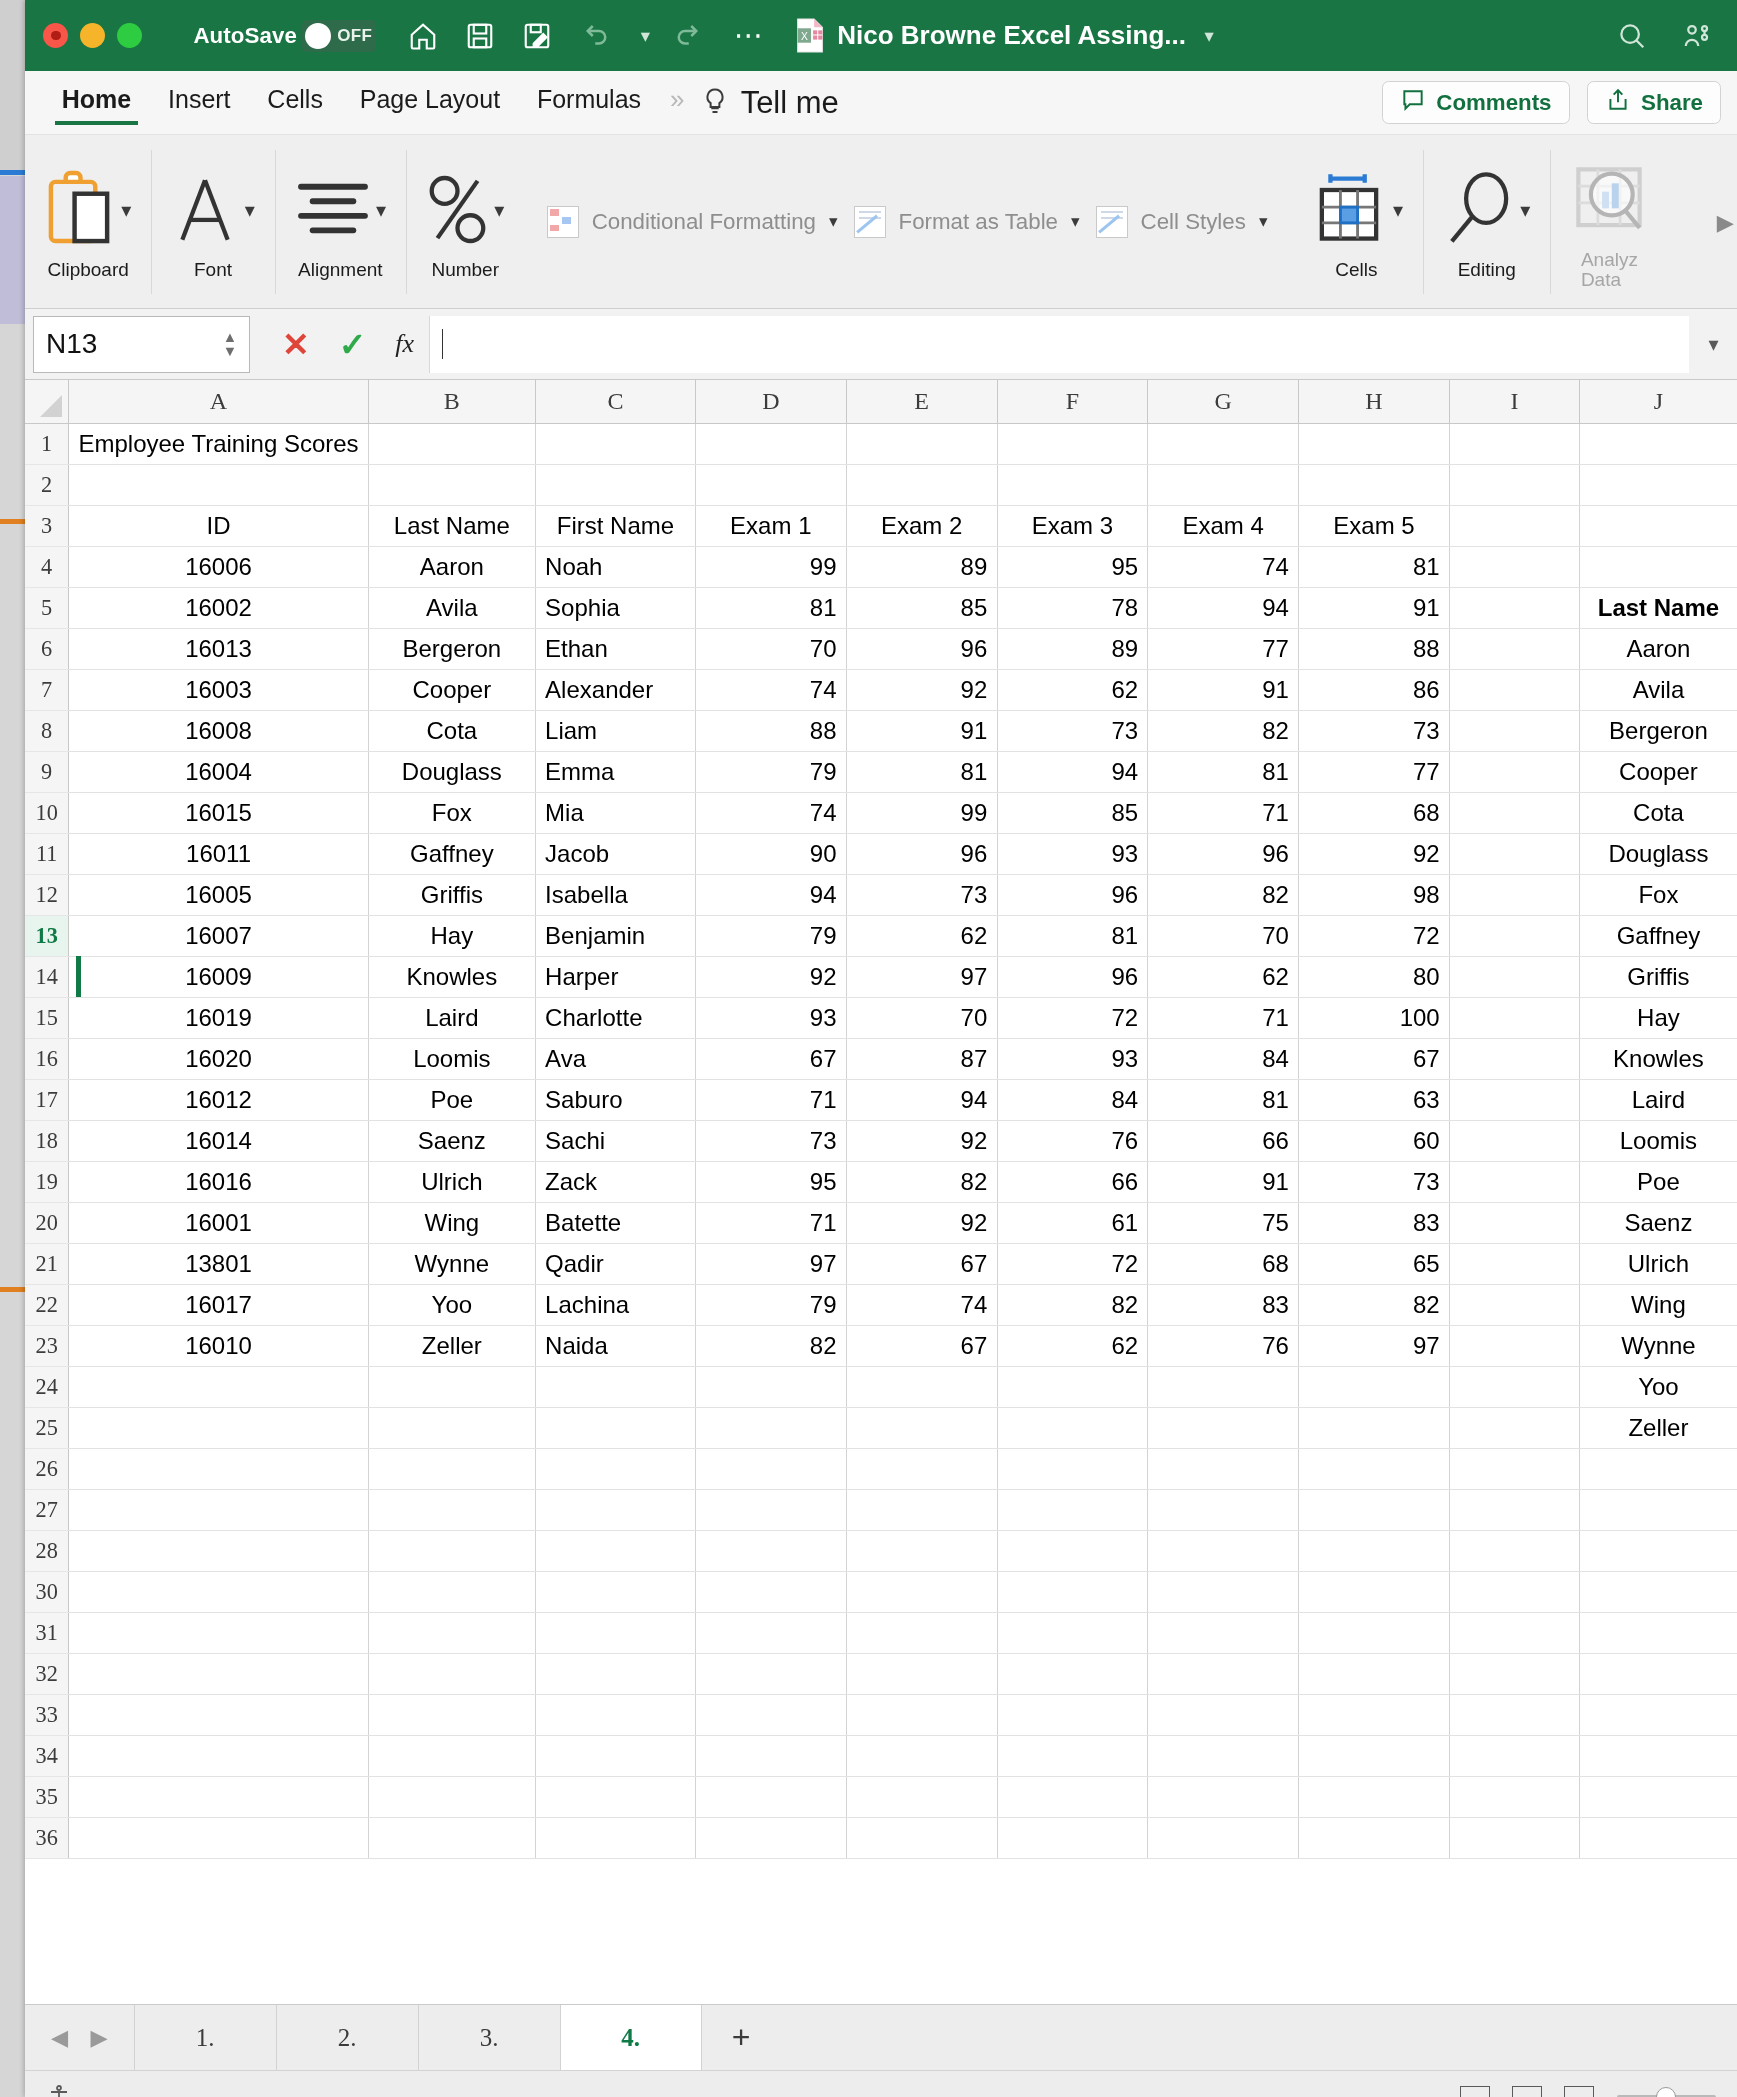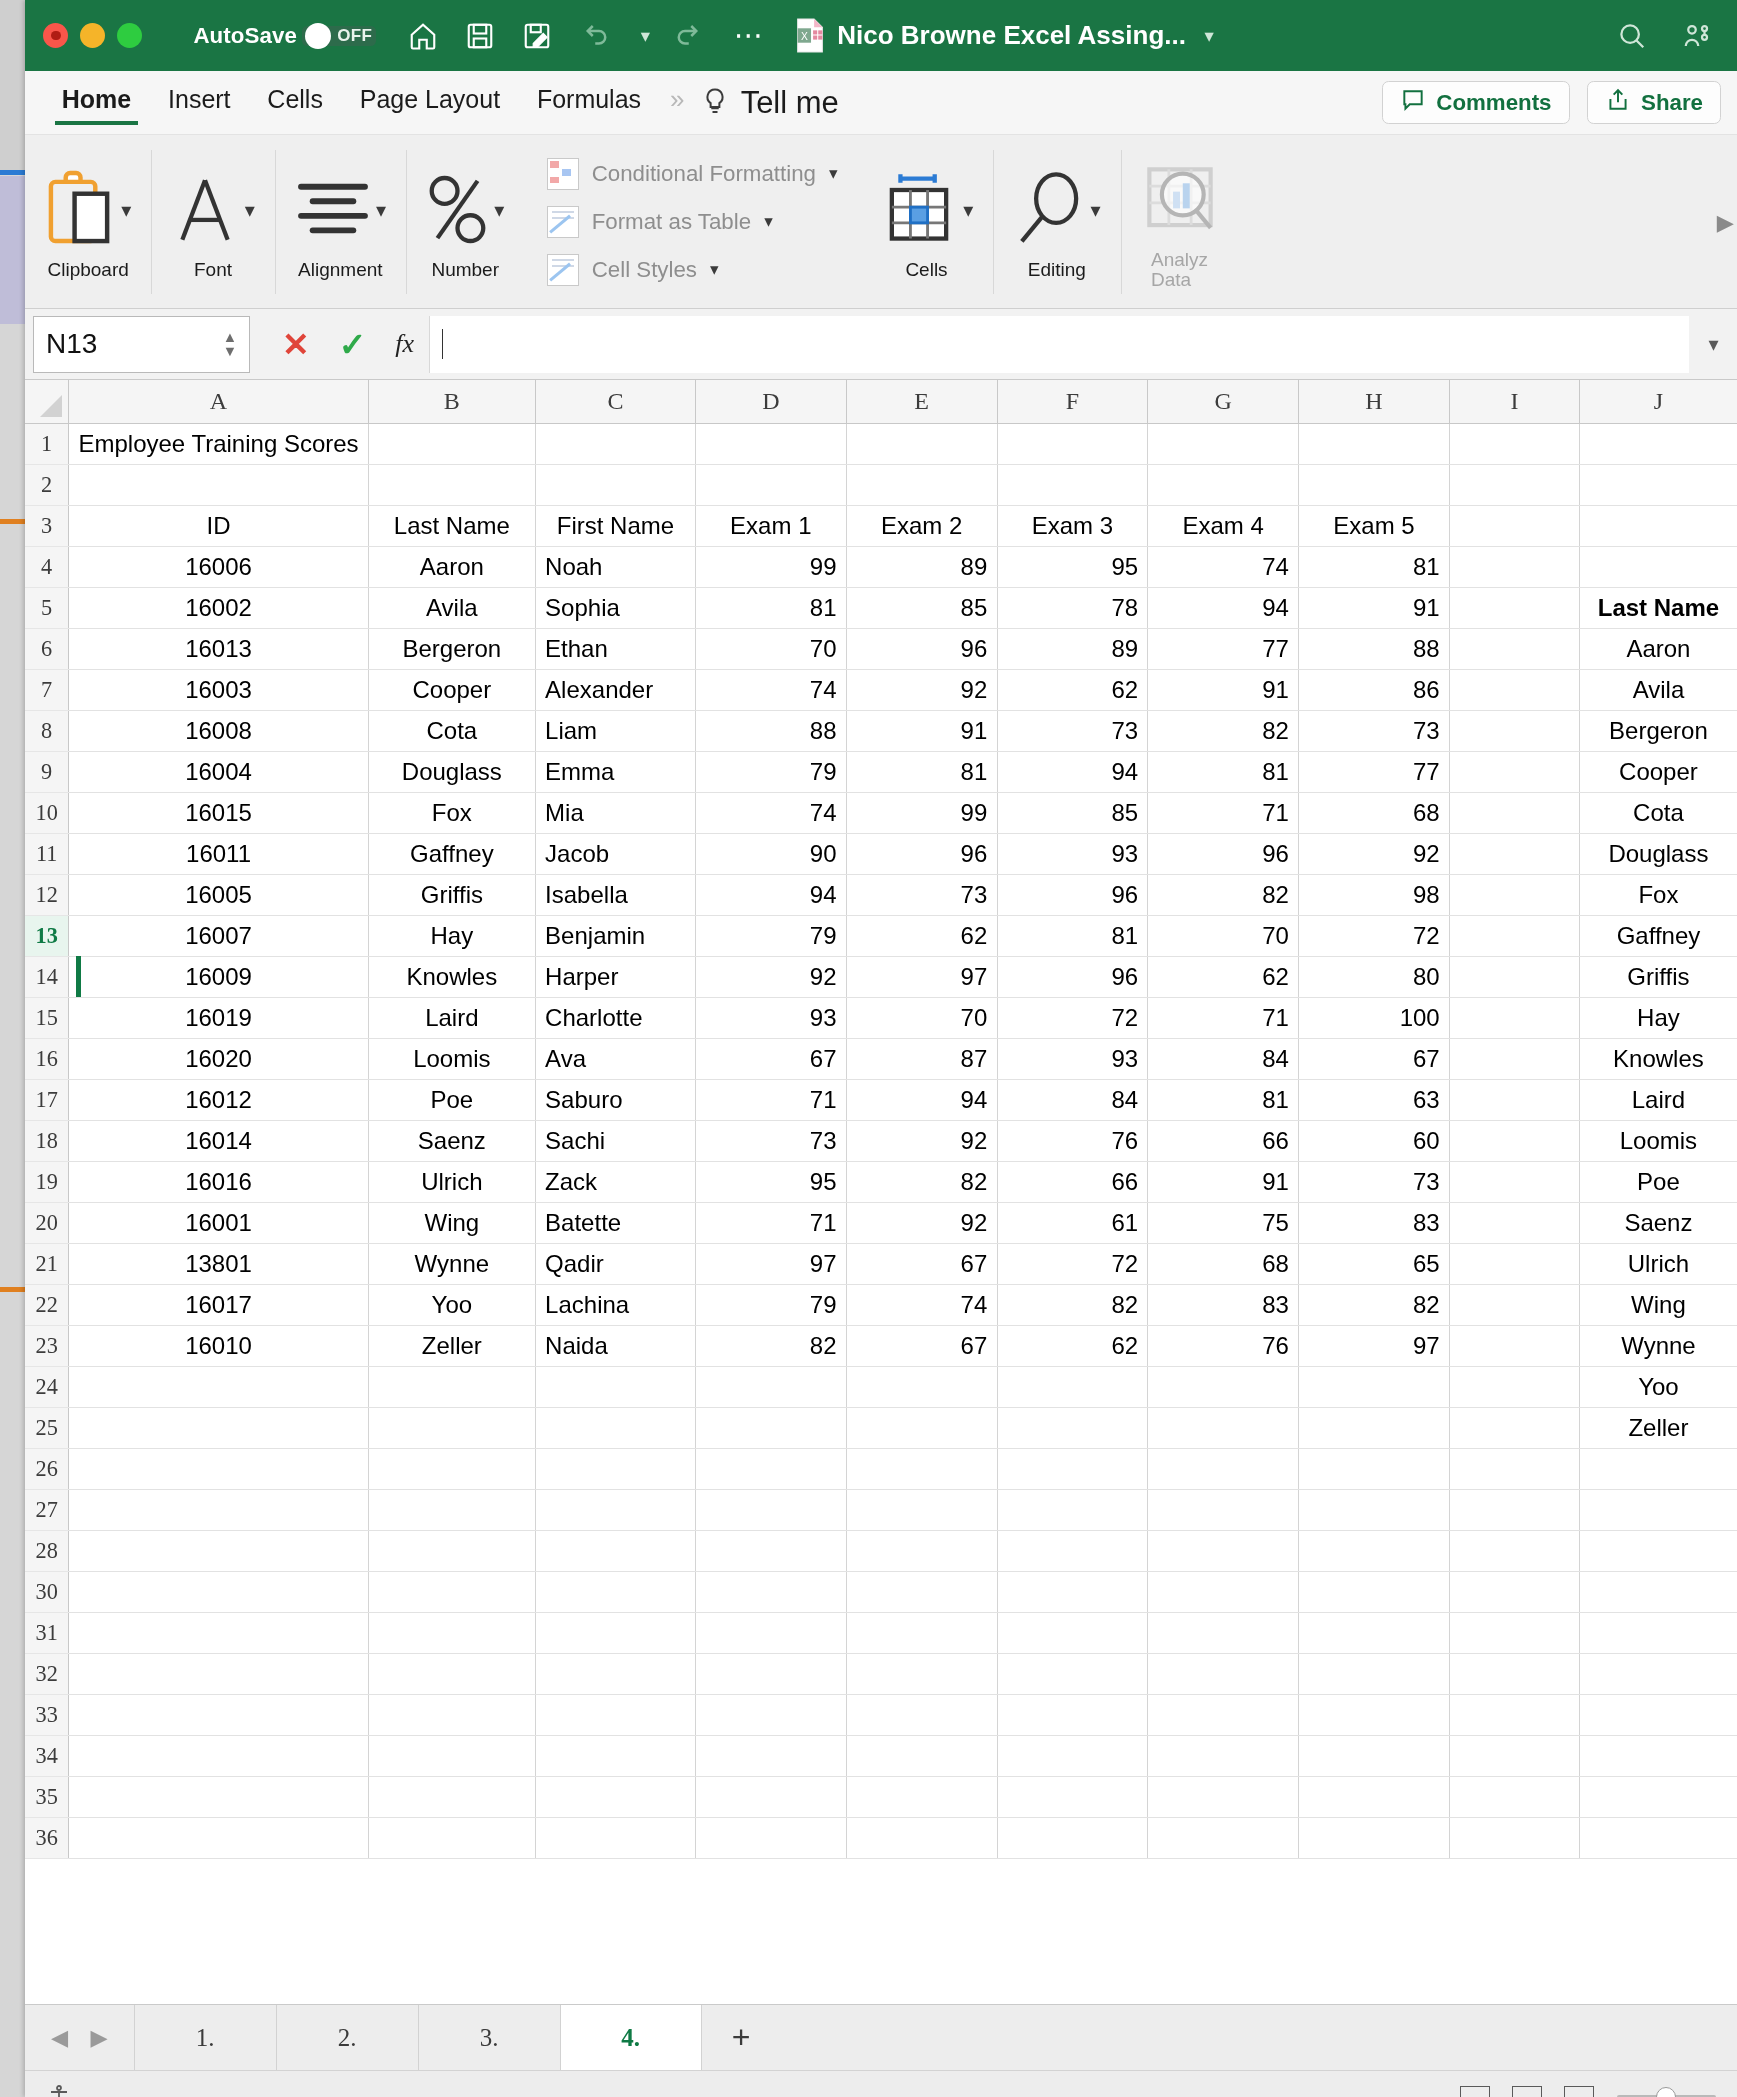--- a/index.html
+++ b/index.html
@@ -38,21 +38,21 @@
   .traffic { display:flex; gap:12px; margin-left: 18.4px; }
   .light { width:25px; height:25px; border-radius:50%; position:relative; }
   .light.red { background:#f9564a; }
   .light.red:after{content:"";position:absolute;left:8px;top:8px;width:9.2px;height:9.2px;border-radius:50%;background:#b01d14;}
   .light.yellow { background:#f5b429; }
   .light.green { background:#2ecc40; }
 
   .autosave-wrap { display:flex; align-items:center; margin-left: 51px; gap: 5px; }
   .autosave-label { color:#ffffff; font-size:22.3px; font-weight:600; letter-spacing:0.1px; }
   .toggle {
-    width:74px; height:20px; border-radius:5.3px; background:#2d6b4b;
+    width:74px; height:32px; border-radius:5.3px; background:#2d6b4b;
     display:flex; align-items:center; padding:2.6px; position:relative;
   }
   .toggle .knob { width:26px;height:26px;border-radius:50%;background:#fff; }
   .toggle .off-text { color:#e9f3ec; font-size:17px; font-weight:700; margin-left:6.6px; letter-spacing:0.3px;}
 
   .tb-icons { display:flex; align-items:center; gap:22.3px; margin-left:29px; }
   .tb-icon { width:35px; height:35px; display:flex; align-items:center; justify-content:center; }
   .tb-icon svg { width:30px; height:30px; }
   .dots { color:#fff; font-size:29px; letter-spacing:2.6px; line-height:0.4; margin:0 4px;}
 
@@ -100,21 +100,21 @@
   }
   .rgroup + .rgroup:before{
     content:""; position:absolute; left:0; top:14.5px; bottom:14.5px; width:0.7px; background:#d8d8d8;
   }
   .rg-icon { height:92px; display:flex; align-items:center; justify-content:center; gap:5.3px;}
   .rg-label { font-size:19px; color:#1b1b1b; margin-top:4px; text-align:left; line-height:1.05;}
   .rg-label.dim { color:#a6a6a6; }
   .caret { color:#3b3b3b; font-size:20px; }
   .caret.small{ font-size:17px; }
 
-  .rlist { display:flex; flex-direction:column; justify-content:center; gap:16px; padding:0 22.3px; position:relative;}
+  .rlist { display:flex; flex-direction:row; justify-content:center; gap:16px; padding:0 22.3px; position:relative;}
   .rlist-item { display:flex; align-items:center; gap:13px; color:#8e8e8e; font-size:22.3px; white-space:nowrap;}
   .mini-grid { width:32px; height:32px; border:1.3px solid #c9c9c9; position:relative; background:#fff; flex:0 0 auto;}
   .mini-grid i { position:absolute; display:block; }
 
   .ribbon-arrow { position:absolute; right:4px; top:50%; transform:translateY(-50%); color:#8a8a8a; font-size:22.3px;}
 
   
   #formulabar {
     position:relative; height:71px; width:100%;
     background:#f2f2f2; display:flex; align-items:center;

